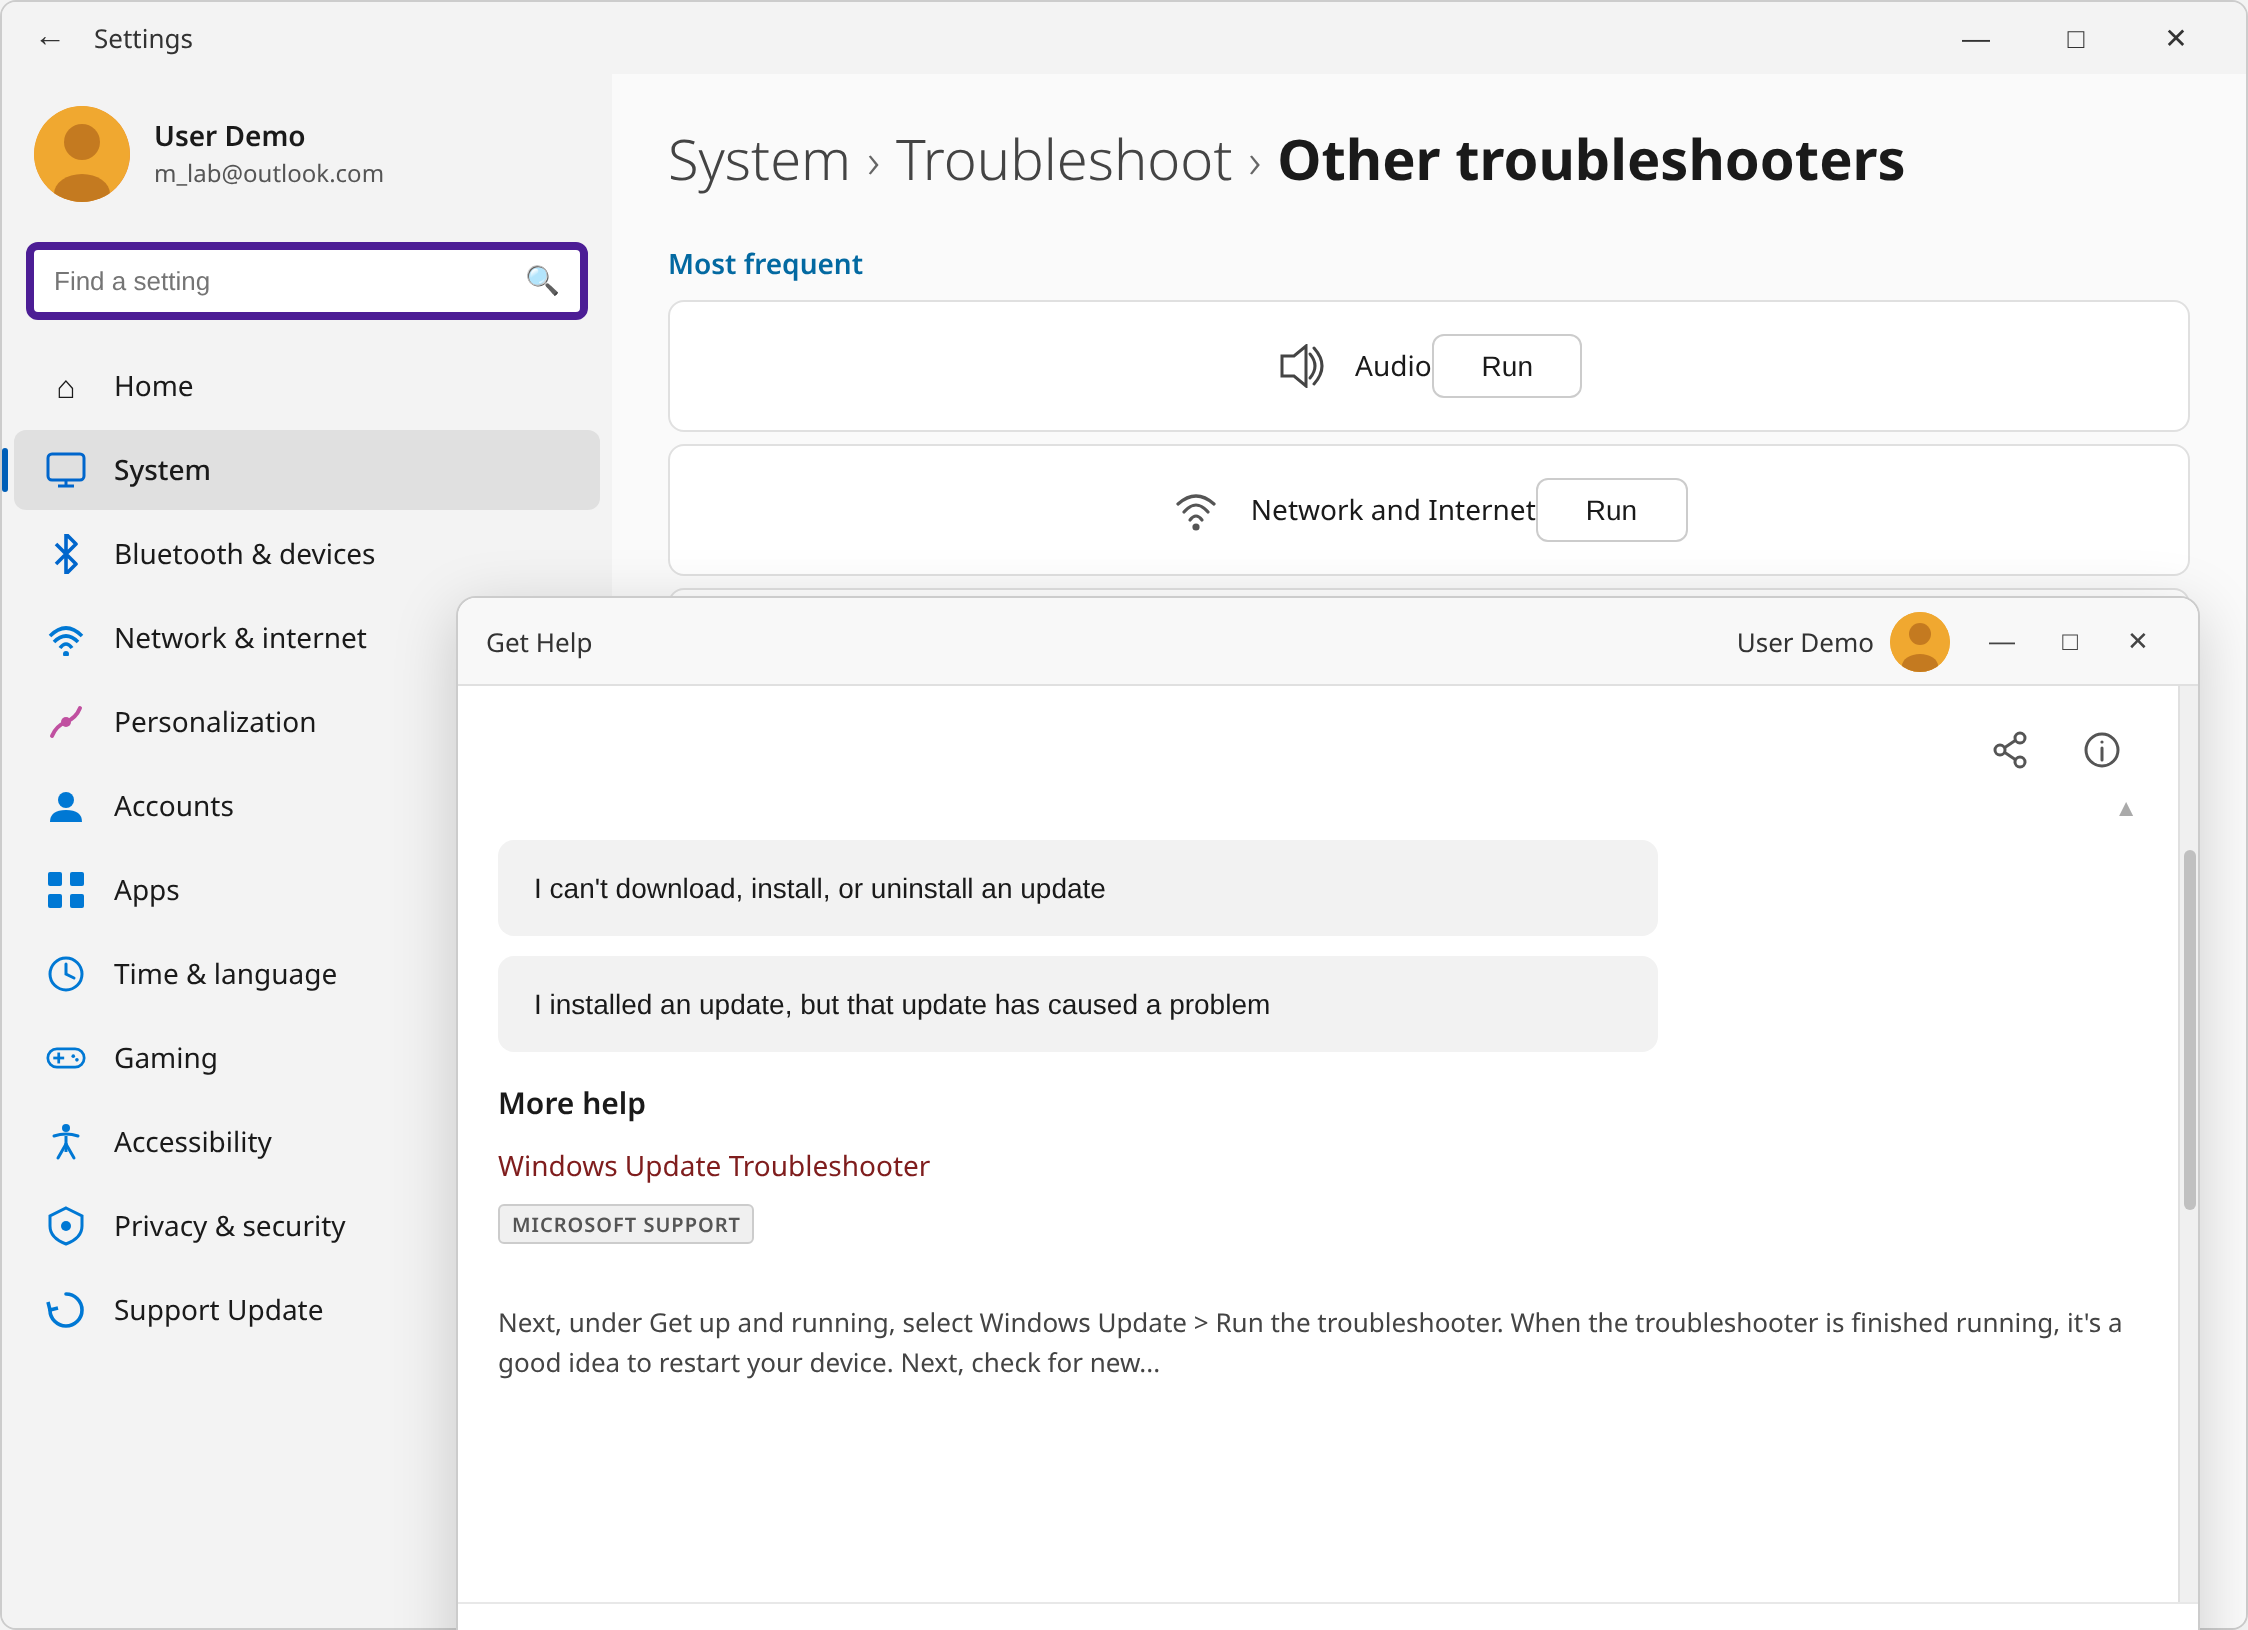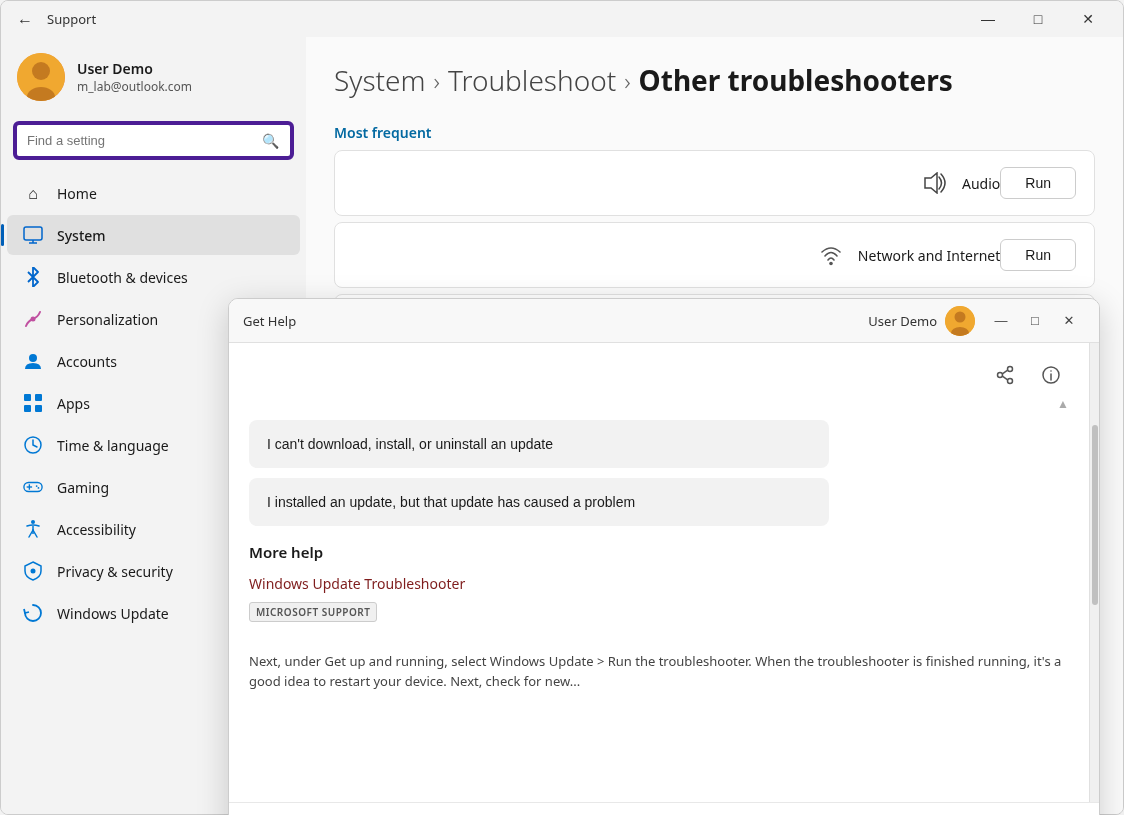--- a/index.html
+++ b/index.html
@@ -224,21 +224,21 @@
     .section-title {
       font-size: 14px;
       font-weight: 600;
       color: #0369a1;
       margin-bottom: 8px;
     }
 
     .troubleshoot-item {
       display: flex;
       align-items: center;
-      justify-content: flex-end;
+      justify-content: center;
       background: white;
       border: 1px solid #e0e0e0;
       border-radius: 8px;
       padding: 16px 18px;
       margin-bottom: 6px;
     }
 
     .troubleshoot-item-left {
       display: flex;
       align-items: center;
@@ -497,21 +497,21 @@
     }
   </style>
 </head>
 <body>
 
 <div class="window">
 
   <div class="title-bar">
     <div class="title-bar-left">
       <button class="back-btn">←</button>
-      <span class="title-bar-title">Support</span>
+      <span class="title-bar-title">Settings</span>
     </div>
     <div class="title-bar-controls">
       <button class="title-btn">—</button>
       <button class="title-btn">□</button>
       <button class="title-btn close">✕</button>
     </div>
   </div>
 
   <div class="main-layout">
 
@@ -553,20 +553,31 @@
       <div class="nav-item">
         <span class="nav-icon">
           <svg width="18" height="20" viewBox="0 0 18 20" fill="none">
             <path d="M4 5l10 10-5 5V0l5 5L4 15" stroke="#0066cc" stroke-width="1.8" stroke-linejoin="round"></path>
           </svg>
         </span>
         <span>Bluetooth &amp; devices</span>
       </div>
       <div class="nav-item">
         <span class="nav-icon">
+          <svg width="20" height="18" viewBox="0 0 20 18">
+            <path d="M2 8 Q10 0 18 8" fill="none" stroke="#0078d4" stroke-width="1.8"></path>
+            <path d="M4 11 Q10 5 16 11" fill="none" stroke="#0078d4" stroke-width="1.8"></path>
+            <path d="M7 14 Q10 10 13 14" fill="none" stroke="#0078d4" stroke-width="1.8"></path>
+            <circle cx="10" cy="17" r="1.5" fill="#0078d4"></circle>
+          </svg>
+        </span>
+        <span>Network &amp; internet</span>
+      </div>
+      <div class="nav-item">
+        <span class="nav-icon">
           <svg width="20" height="20" viewBox="0 0 20 20">
             <path d="M3 17 Q5 12 10 10 Q15 8 17 3" fill="none" stroke="#c050a0" stroke-width="2" stroke-linecap="round"></path>
             <circle cx="10" cy="10" r="2.5" fill="#c050a0"></circle>
           </svg>
         </span>
         <span>Personalization</span>
       </div>
       <div class="nav-item">
         <span class="nav-icon">
           <svg width="20" height="20" viewBox="0 0 20 20">
@@ -629,21 +640,21 @@
         </span>
         <span>Privacy &amp; security</span>
       </div>
       <div class="nav-item">
         <span class="nav-icon">
           <svg width="20" height="20" viewBox="0 0 20 20">
             <path d="M10 2 A8 8 0 1 1 2 10" fill="none" stroke="#0078d4" stroke-width="1.8" stroke-linecap="round"></path>
             <polyline points="1,6 2,10 6,9" fill="none" stroke="#0078d4" stroke-width="1.8" stroke-linejoin="round"></polyline>
           </svg>
         </span>
-        <span>Windows Update</span>
+        <span>Support Update</span>
       </div>
     </div>
 
     <div class="content">
 
       <div class="breadcrumb">
         <span class="crumb">System</span>
         <span class="separator">›</span>
         <span class="crumb">Troubleshoot</span>
         <span class="separator">›</span>

